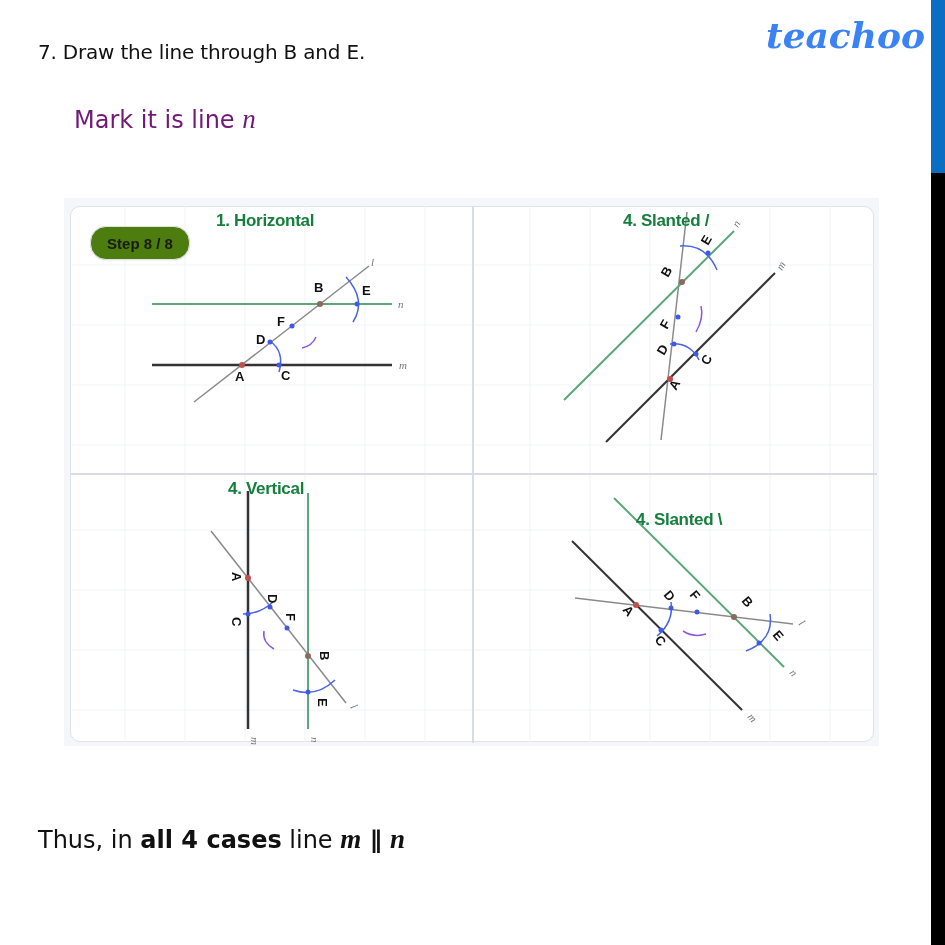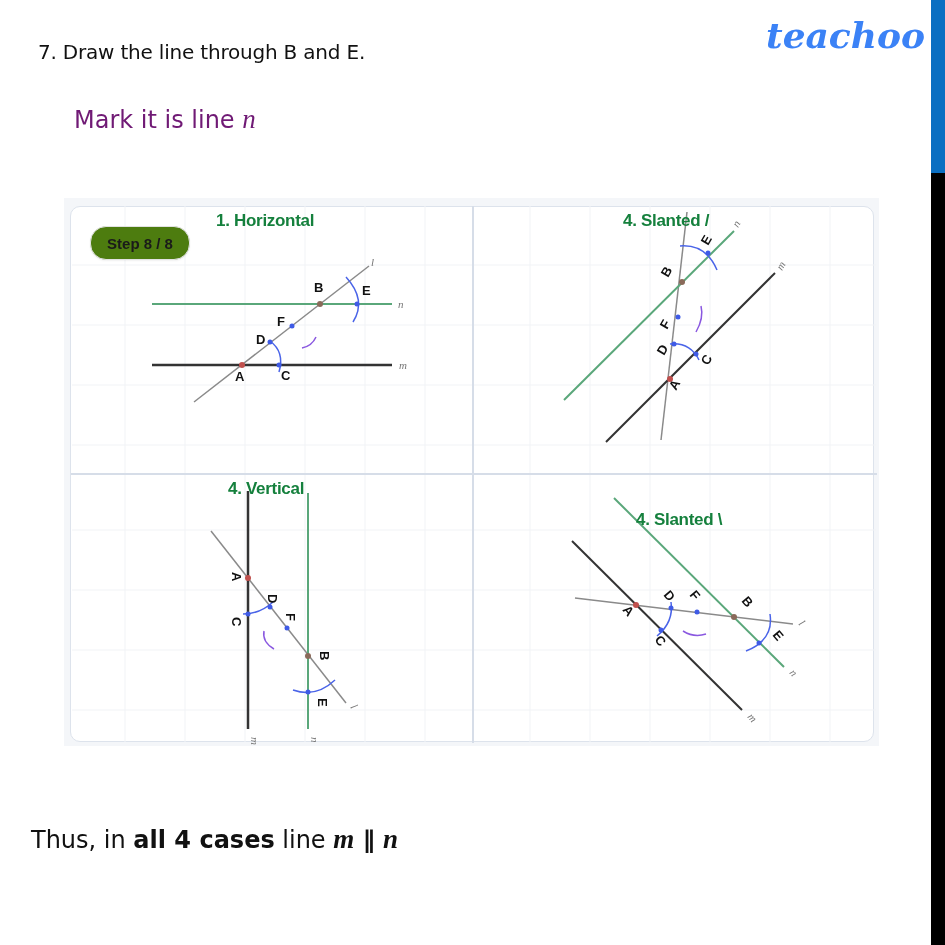--- a/index.html
+++ b/index.html
@@ -49,21 +49,21 @@
       border: 1px solid #e2e2e2; border-radius: 16px; background: #4d7c0f;
       box-shadow: 0 1px 2px rgba(0,0,0,0.06);
       display: flex; align-items: center; justify-content: center;
       font-family: "Liberation Sans", sans-serif; font-weight: bold; font-size: 15px; color: #1a1a1a;
     }
     .panel-title {
       position: absolute; font-family: "Liberation Sans", sans-serif; font-weight: bold;
       font-size: 17px; color: #15803d; white-space: nowrap; letter-spacing: -0.3px;
     }
     .conclusion {
-      position: absolute; left: 31px; top: 824px;
+      position: absolute; left: 38px; top: 824px;
       font-family: "DejaVu Sans", sans-serif; font-size: 24px; color: #111; text-align: right;
     }
     .conclusion b { font-weight: bold; }
   </style>
 </head>
 <body>
 
 <div class="step-heading">7. Draw the line through B and E.</div>
 <div class="sub-heading"><span>Mark it is line </span><span class="math-var">n</span></div>
 

